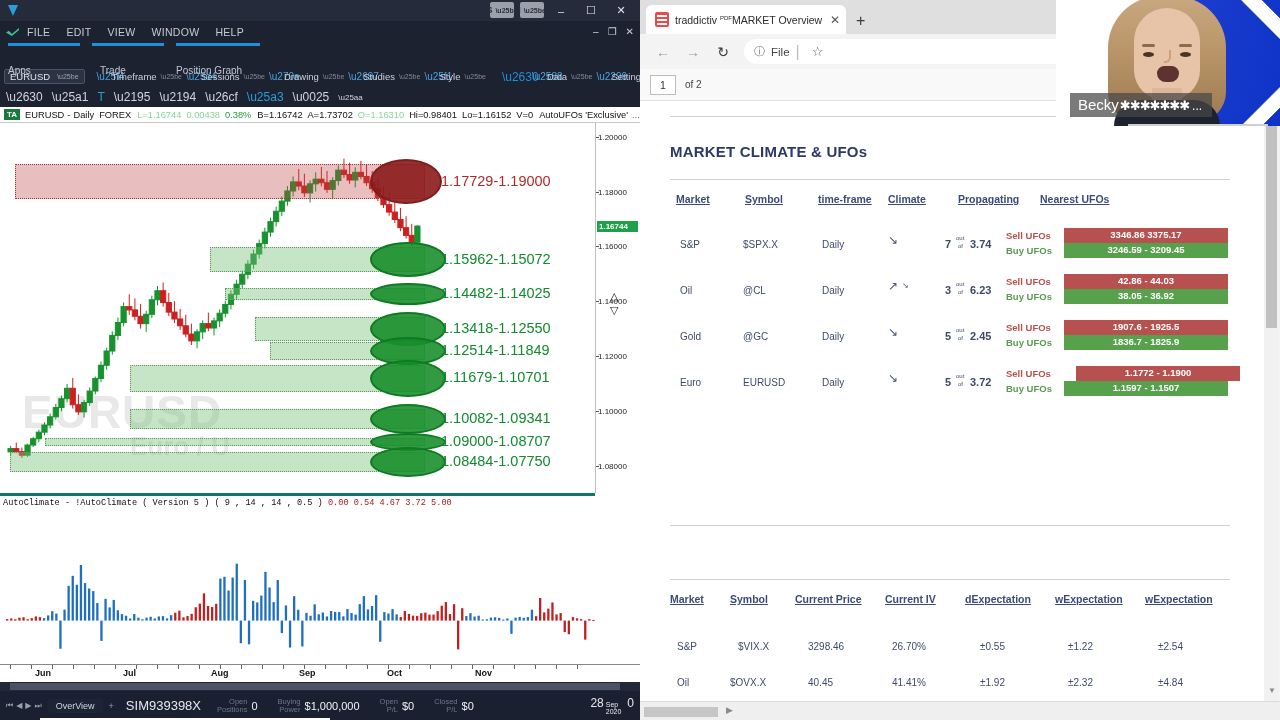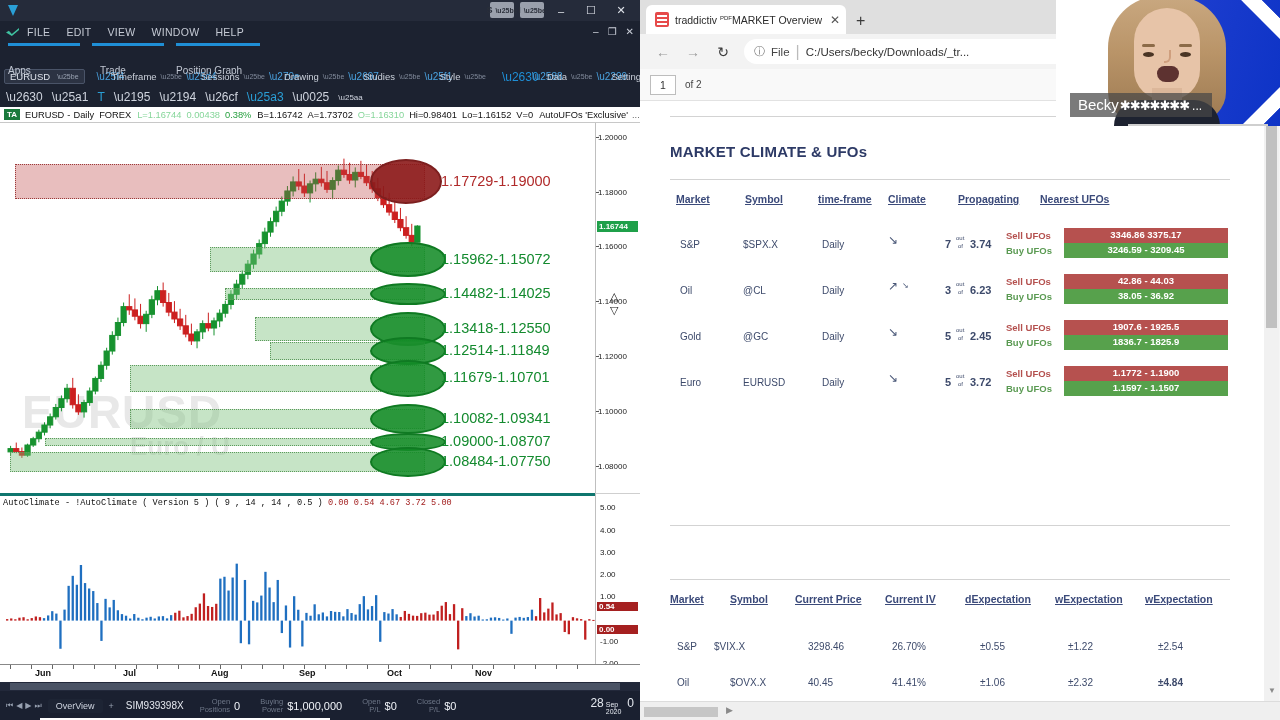--- a/index.html
+++ b/index.html
@@ -88,21 +88,21 @@
   .ta-tick { position: absolute; top: 0; width: 1px; height: 4px; background: #666; }
 
   .hscroll { position: absolute; left: 0; top: 682px; width: 640px; height: 9px; background: #22283a; }
   .hscroll .thumb { position: absolute; left: 10px; top: 1px; width: 610px; height: 7px; background: #4a5365; }
 
   .ts-bottom { position: absolute; left: 0; top: 691px; width: 640px; height: 29px; background: #1a2030;
     display: flex; align-items: center; color: #e4e8ef; font-size: 10.5px; }
   .bnav { display: flex; gap: 3px; padding: 0 6px; color: #97a0b0; font-size: 8px; }
   .btab { background: #39405220; color: #cfd5e0; font-size: 9px; padding: 2px 8px; border-radius: 2px; }
   .bplus { color: #97a0b0; font-size: 9px; padding: 0 6px; }
-  .bacct { font-size: 10px; margin: 0 16px 0 6px; }
+  .bacct { font-size: 13px; margin: 0 16px 0 6px; }
   .bfield { display: flex; align-items: center; margin-right: 20px; }
   .bflab { color: #6d7687; font-size: 7.5px; line-height: 8px; text-align: right; margin-right: 4px; }
   .bfval { font-size: 11px; color: #f0f3f8; }
   .bdate { position: absolute; right: 6px; display: flex; align-items: baseline; }
   .bdate .d { font-size: 12px; }
   .bdate .m { font-size: 7px; line-height: 7px; margin-left: 2px; }
   .ts-underline { position: absolute; left: 40px; top: 718px; width: 290px; height: 2px; background: #fff; }
 
   
   #edge { position: absolute; left: 640px; top: 0; width: 640px; height: 720px; background: #f5f5f5; }
@@ -671,31 +671,20 @@
             <rect x="596.4" width="2.3" y="122.41426150737998" height="2.1857384926200183" fill="#c02020"></rect>
             <rect x="600.5" width="2.3" y="121.48424949170898" height="3.115750508291015" fill="#c02020"></rect>
             <rect x="604.5999999999999" width="2.3" y="124.6" height="18.4681887283773" fill="#c02020"></rect>
             <rect x="608.6999999999999" width="2.3" y="121.58474382340154" height="3.015256176598456" fill="#c02020"></rect>
             <rect x="612.8" width="2.3" y="123.23767771281248" height="1.36232228718751" fill="#c02020"></rect>
             <rect x="616.9" width="2.3" y="122.01097892606387" height="2.5890210739361237" fill="#c02020"></rect>
             <rect x="621" width="2.3" y="122.41675325495265" height="2.1832467450473416" fill="#c02020"></rect>
             <rect x="625.0999999999999" width="2.3" y="121.76012434701002" height="2.8398756529899742" fill="#c02020"></rect>
           </svg>
     </div>
-    <div class="ind-axis" id="ind-axis">
-          <div class="ia-t" style="top: 9.35px;">5.00</div>
-          <div class="ia-t" style="top: 31.6px;">4.00</div>
-          <div class="ia-t" style="top: 53.85px;">3.00</div>
-          <div class="ia-t" style="top: 76.1px;">2.00</div>
-          <div class="ia-t" style="top: 98.35px;">1.00</div>
-          <div class="ia-t" style="top: 142.85px;">-1.00</div>
-          <div class="ia-t" style="top: 165.1px;">-2.00</div>
-          <div class="ia-cur" style="top: 107.585px;">0.54</div>
-          <div class="ia-cur" style="top: 130.6px;">0.00</div>
-        </div>
   </div>
 
   <div class="time-axis" id="time-axis">
         <div class="ta-t" style="left: 35px;">Jun</div>
         <div class="ta-t" style="left: 123px;">Jul</div>
         <div class="ta-t" style="left: 211px;">Aug</div>
         <div class="ta-t" style="left: 299px;">Sep</div>
         <div class="ta-t" style="left: 387px;">Oct</div>
         <div class="ta-t" style="left: 475px;">Nov</div>
         <div class="ta-tick" style="left: 10px;"></div>
@@ -791,21 +780,20 @@
   </div>
 
   <div class="eg-nav">
     <span class="eg-navbtn">←</span>
     <span class="eg-navbtn">→</span>
     <span class="eg-navbtn act">↻</span>
     <div class="eg-omni">
       <span class="ic">ⓘ</span>
       <span class="file">File</span>
       <span class="sep">|</span>
-      <span class="url">C:/Users/becky/Downloads/_tr...</span>
       <span class="eg-star">☆</span>
     </div>
   </div>
 
   <div class="eg-pdfbar">
     <span class="pg-in">1</span>
     <span class="pg-of">of 2</span>
     <div class="pdf-tools">
       <span>−</span>
       <span>+</span>
@@ -875,51 +863,51 @@
           <div class="cell" style="left: 40px; top: 276px; text-align: right;">Euro</div>
           <div class="cell" style="left: 103px; top: 276px;">EURUSD</div>
           <div class="cell" style="left: 182px; top: 276px;">Daily</div>
           <div class="clim" style="left: 248px; top: 270px;">↘</div>
           <div class="cell b" style="left: 305px; top: 275px; font-size: 11px;">5</div>
           <div class="outof" style="left: 316px; top: 272px;">out</div>
           <div class="outof" style="left: 318px; top: 280px;">of</div>
           <div class="cell b" style="left: 330px; top: 275px; font-size: 11px;">3.72</div>
           <div class="ufo-lab s" style="left: 366px; top: 267px;">Sell UFOs</div>
           <div class="ufo-lab b" style="left: 366px; top: 282px;">Buy UFOs</div>
-          <div class="ufo-box sell" style="left: 424px; top: 265px; width: 164px; height: 15px;">1.1772 - 1.1900</div>
+          <div class="ufo-box sell" style="left: 436px; top: 265px; width: 164px; height: 15px;">1.1772 - 1.1900</div>
           <div class="ufo-box buy" style="left: 424px; top: 280px; width: 164px; height: 15px;">1.1597 - 1.1507</div>
         </div>
 
     <div class="pg-rule" style="left:30px; top:424px; width:560px;"></div>
     <div class="pg-rule" style="left:30px; top:478px; width:560px;"></div>
 
     <div id="s2-headers">
           <div class="tbl-h" style="left: 30px; top: 492px;">Market</div>
           <div class="tbl-h" style="left: 90px; top: 492px;">Symbol</div>
           <div class="tbl-h" style="left: 155px; top: 492px;">Current Price</div>
           <div class="tbl-h" style="left: 245px; top: 492px;">Current IV</div>
           <div class="tbl-h" style="left: 325px; top: 492px;">dExpectation</div>
           <div class="tbl-h" style="left: 415px; top: 492px;">wExpectation</div>
           <div class="tbl-h" style="left: 505px; top: 492px;">wExpectation</div>
         </div>
     <div id="s2-rows">
           <div class="cell" style="left: 37px; top: 540px;">S&amp;P</div>
-          <div class="cell" style="left: 74px; top: 540px;">$VIX.X</div>
+          <div class="cell" style="left: 98px; top: 540px;">$VIX.X</div>
           <div class="cell" style="left: 168px; top: 540px;">3298.46</div>
           <div class="cell" style="left: 252px; top: 540px;">26.70%</div>
           <div class="cell" style="left: 340px; top: 540px;">±0.55</div>
           <div class="cell" style="left: 428px; top: 540px;">±1.22</div>
           <div class="cell" style="left: 518px; top: 540px;">±2.54</div>
           <div class="cell" style="left: 37px; top: 576px;">Oil</div>
           <div class="cell" style="left: 90px; top: 576px;">$OVX.X</div>
           <div class="cell" style="left: 168px; top: 576px;">40.45</div>
           <div class="cell" style="left: 252px; top: 576px;">41.41%</div>
-          <div class="cell" style="left: 340px; top: 576px;">±1.06</div>
+          <div class="cell" style="left: 340px; top: 576px;">±1.92</div>
           <div class="cell" style="left: 428px; top: 576px;">±2.32</div>
-          <div class="cell" style="left: 518px; top: 576px; font-weight: bold;">±4.84</div>
+          <div class="cell" style="left: 518px; top: 576px;">±4.84</div>
         </div>
   </div>
 
   <div class="eg-vscroll">
     <div class="th"></div>
     <div class="dn">▼</div>
   </div>
   <div class="eg-hscroll">
     <div class="th"></div>
     <div class="ar">▶</div>

